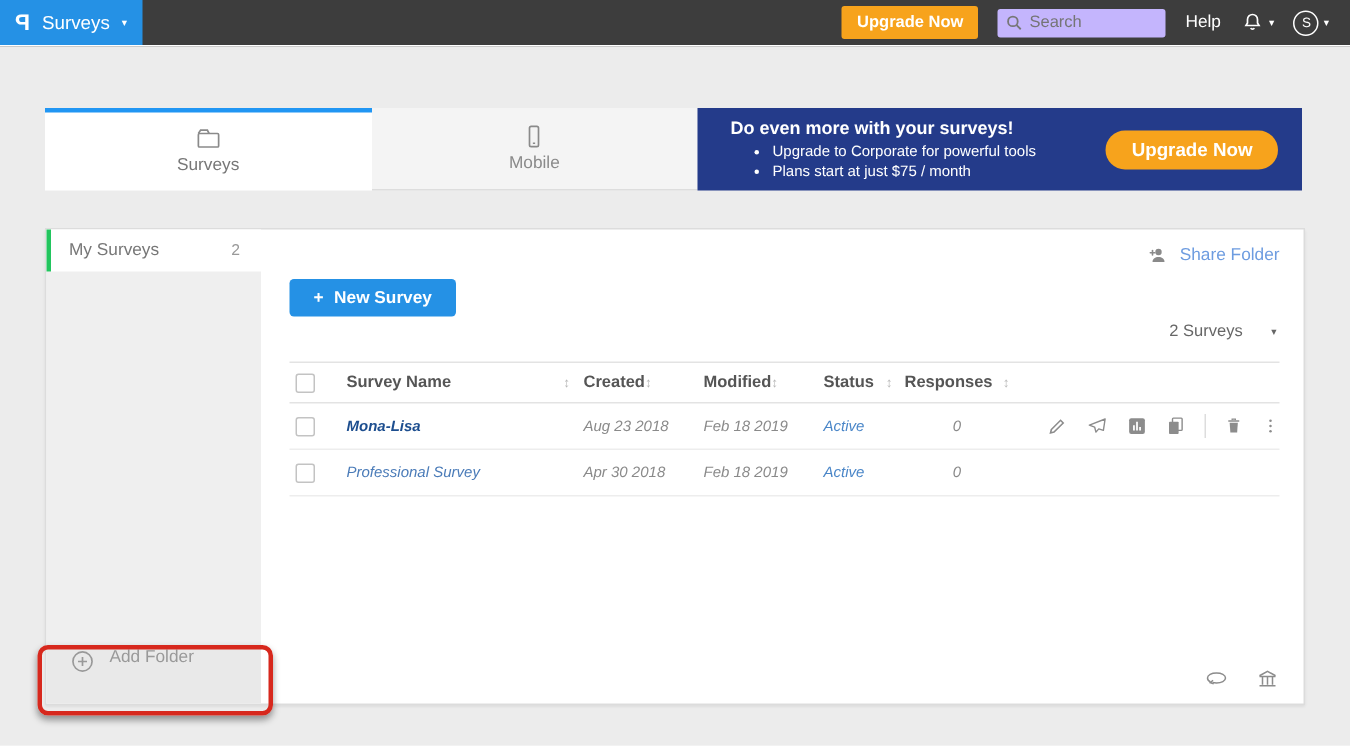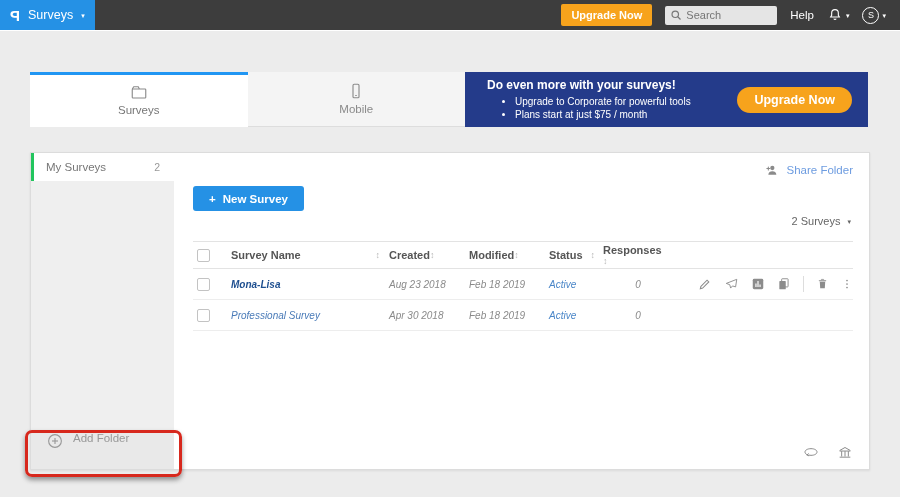--- a/index.html
+++ b/index.html
@@ -10,21 +10,21 @@
   .topbar { position:absolute; left:0; top:0; width:900px; height:31px; background:#3d3d3d;
             display:flex; align-items:center; border-bottom:1px solid #fff; }
   .brand { width:95px; height:100%; background:#2591e5; color:#fff; display:flex;
            align-items:center; gap:8px; padding-left:10px; cursor:pointer; }
   .logo-glyph { display:inline-block; transform:scaleX(-1); font-weight:bold; font-size:15px; }
   .brand-label { font-size:12.5px; }
   .caret { font-size:7px; line-height:1; }
   .topbar-right { margin-left:auto; display:flex; align-items:center; gap:13px; padding-right:14px; }
   .upgrade-btn { background:#f7a31c; color:#fff; font-weight:bold; font-size:11px; border:none;
                  border-radius:2px; padding:5px 10px; cursor:pointer; font-family:inherit; }
-  .search-box { background:#e5e5e5; border-radius:2px; width:112px; height:19px; display:flex;
+  .search-box { background:#c4b5fd; border-radius:2px; width:112px; height:19px; display:flex;
                 align-items:center; padding:0 5px; gap:4px; }
   .search-box input { border:none; outline:none; width:100%; font-size:11px; color:#555;
                       background:transparent; font-family:inherit; }
   .help { color:#fff; font-size:11.5px; cursor:pointer; }
   .icon-wrap { display:flex; align-items:center; gap:3px; color:#fff; cursor:pointer; }
   .avatar { width:17px; height:17px; border:1px solid #fff; border-radius:50%; display:flex;
             align-items:center; justify-content:center; font-size:9px; color:#fff; }
 
   
   .tabs { position:absolute; left:30px; top:72px; width:435px; height:55px; display:flex; }
@@ -58,34 +58,34 @@
              box-shadow:0 3px 5px rgba(0,0,0,0.4); }
 
   .content { position:absolute; left:143px; right:0; top:0; bottom:0; }
   .share-folder { position:absolute; top:10px; right:16px; display:flex; align-items:center; gap:6px;
                   color:#6d9ce0; font-size:11.5px; cursor:pointer; }
   .new-survey-btn { position:absolute; left:19px; top:33px; height:25px; padding:0 16px;
                     background:#2591e5; color:#fff; border:none; border-radius:3px; font-size:11.5px;
                     font-weight:bold; cursor:pointer; font-family:inherit; display:flex;
                     align-items:center; gap:7px; }
   .count-dd { position:absolute; right:18px; top:62px; color:#666; font-size:11px; display:flex;
-              gap:7px; align-items:center; cursor:pointer; }
+              gap:19px; align-items:center; cursor:pointer; }
   .count-dd .caret { color:#666; }
 
   
   .table { position:absolute; left:19px; right:16px; top:88px; }
   .thead { display:flex; align-items:center; height:28px; border-top:1px solid #e3e3e3;
            border-bottom:1px solid #e3e3e3; font-weight:bold; color:#555; font-size:11px; }
   .trow { display:flex; align-items:center; height:31px; border-bottom:1px solid #ededed;
           font-size:10px; color:#8a8a8a;font-style:italic; }
   .c-check { width:38px; display:flex; align-items:center; padding-left:4px; }
   .c-name { width:158px; display:flex; justify-content:space-between; align-items:center; padding-right:9px;gap:47px; }
   .c-date { width:80px; display:flex; justify-content:flex-start; align-items:center; padding-right:8px; }
   .c-status { width:54px; display:flex; justify-content:space-between; align-items:center; padding-right:8px; }
-  .c-resp { width:74px; display:flex; justify-content:space-between; align-items:flex-start; padding-right:4px;flex-direction:column; }
+  .c-resp { width:74px; display:flex; justify-content:space-between; align-items:center; padding-right:4px; }
   .c-resp .val { width:100%; text-align:center; }
   .c-actions { flex:1; display:flex; justify-content:flex-end; align-items:center; gap:12px; }
   .sort { font-size:9px; color:#b8b8b8; cursor:pointer; }
   .checkbox { width:13px; height:13px; border:1px solid #c3c3c3; border-radius:2px; background:#fff; cursor:pointer; }
   .name-link-bold { color:#1d4e8f; font-weight:bold; cursor:pointer; }
   .name-link { color:#4a7bb8; cursor:pointer; }
   .status-link { color:#4a86c8; cursor:pointer; }
   .act-icon { cursor:pointer; display:flex; }
   .act-divider { width:1px; height:16px; background:#ddd; }
   .panel-bottom-icons { position:absolute; right:16px; bottom:9px; display:flex; gap:18px; }

